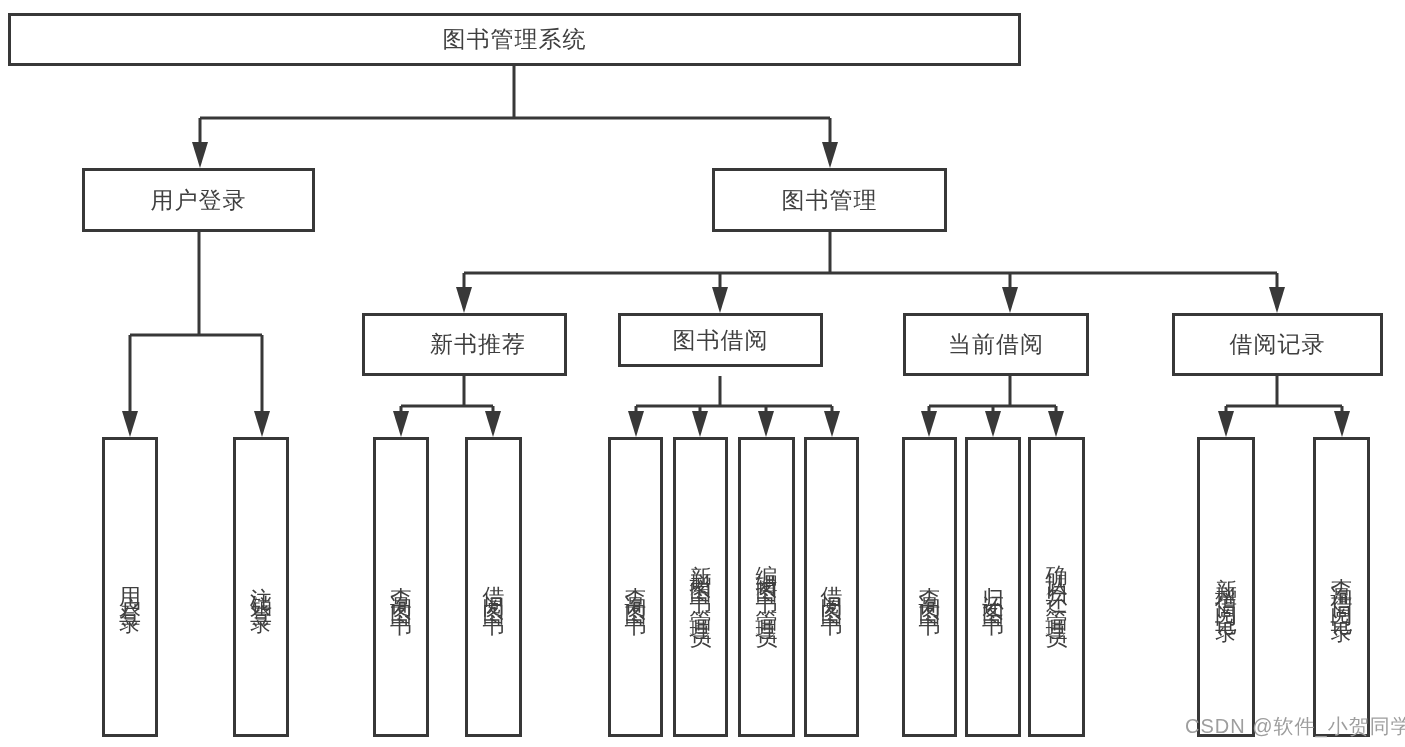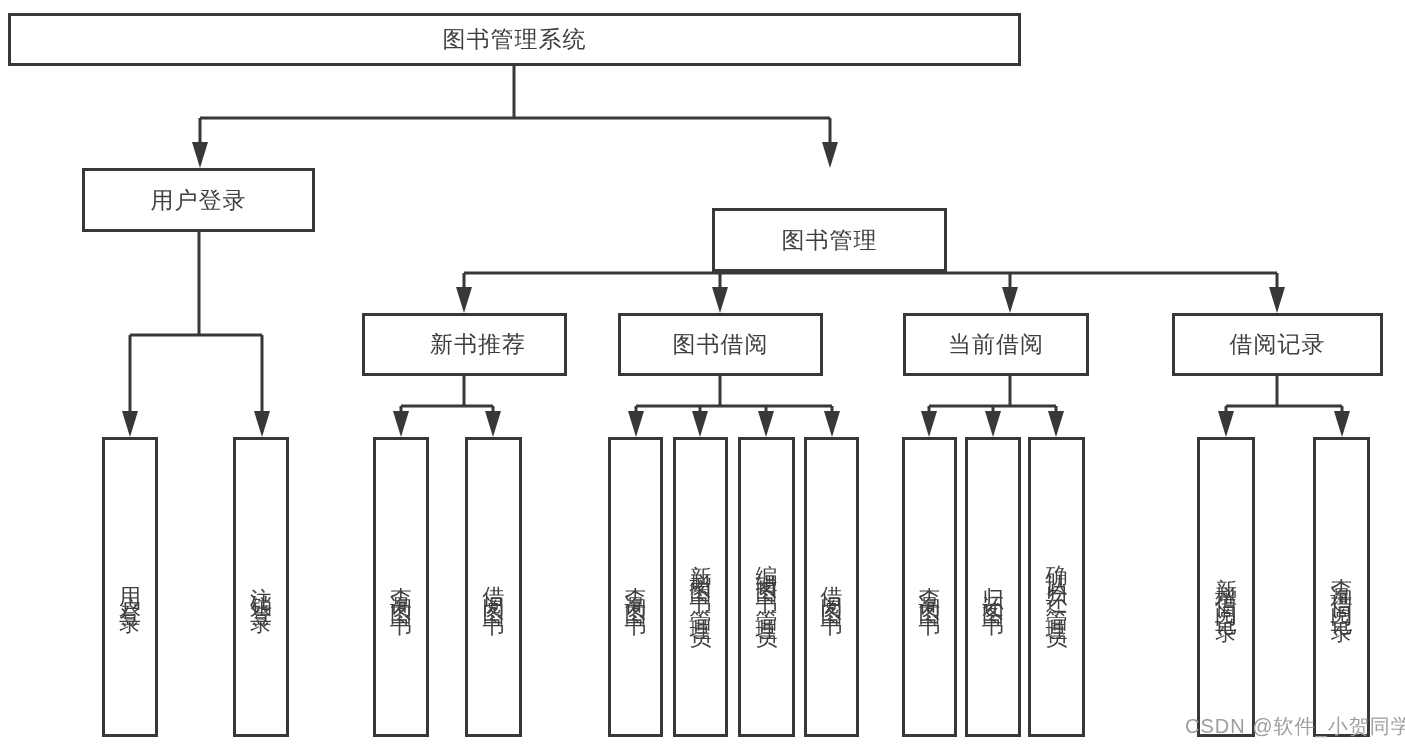--- a/index.html
+++ b/index.html
@@ -10,23 +10,23 @@
         display:flex;align-items:center;justify-content:center;color:#3f3f3f;}
   .hbox{font-size:23px;letter-spacing:1px;font-family:Liberation Mono, monospace;}
   .vbox span{writing-mode:vertical-rl;text-orientation:mixed;font-size:22px;
              letter-spacing:9px;color:#3f3f3f;line-height:1;}
   .hbox span{white-space:nowrap;}
   .watermark{position:absolute;left:1185px;top:713px;font-size:20px;color:#9e9e9e;
              letter-spacing:1px;white-space:nowrap;z-index:5;}
   
   #n-root{left:8px;top:13px;width:1013px;height:53px;}
   #n-login{left:82px;top:168px;width:233px;height:64px;}
-  #n-mgmt{left:712px;top:168px;width:235px;height:64px;margin-top:40px;}
+  #n-mgmt{left:712px;top:168px;width:235px;height:64px;}
   #n-newbook{left:362px;top:313px;width:205px;height:63px;padding-left:27px;}
-  #n-borrow{left:618px;top:313px;width:205px;height:63px;}
+  #n-borrow{left:618px;top:313px;width:205px;height:54px;}
   #n-current{left:903px;top:313px;width:186px;height:63px;}
   #n-records{left:1172px;top:313px;width:211px;height:63px;}
   .leaf{top:437px;height:300px;}
   #l-ul0{left:102px;width:56px;} #l-ul1{left:233px;width:56px;}
   #l-nb0{left:373px;width:56px;} #l-nb1{left:465px;width:57px;}
   #l-bw0{left:608px;width:55px;} #l-bw1{left:673px;width:55px;}
   #l-bw2{left:738px;width:57px;} #l-bw3{left:804px;width:55px;}
   #l-cb0{left:902px;width:55px;} #l-cb1{left:965px;width:56px;}
   #l-cb2{left:1028px;width:57px;}
   #l-rc0{left:1197px;width:58px;} #l-rc1{left:1313px;width:57px;}

